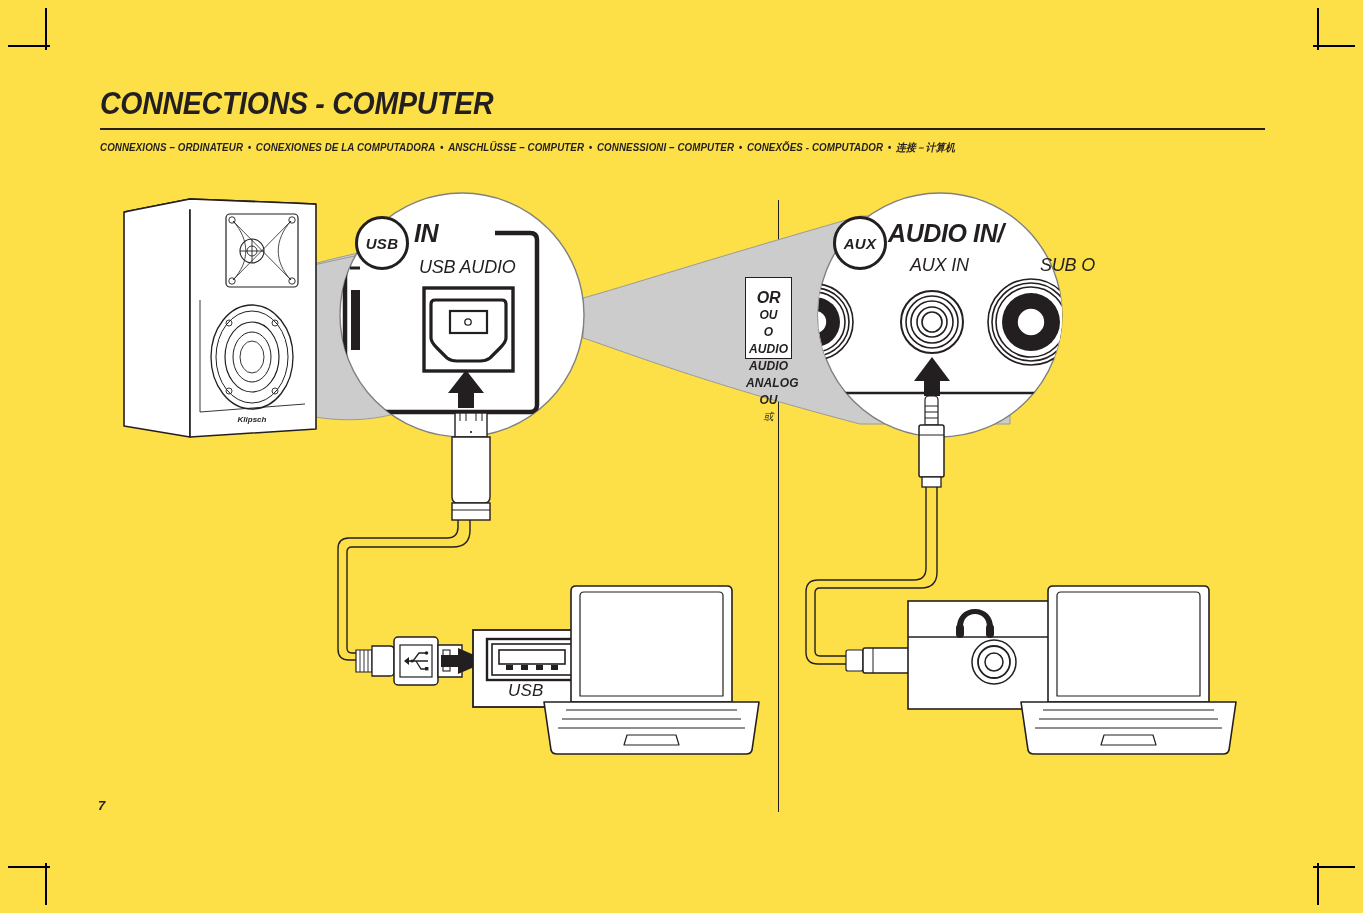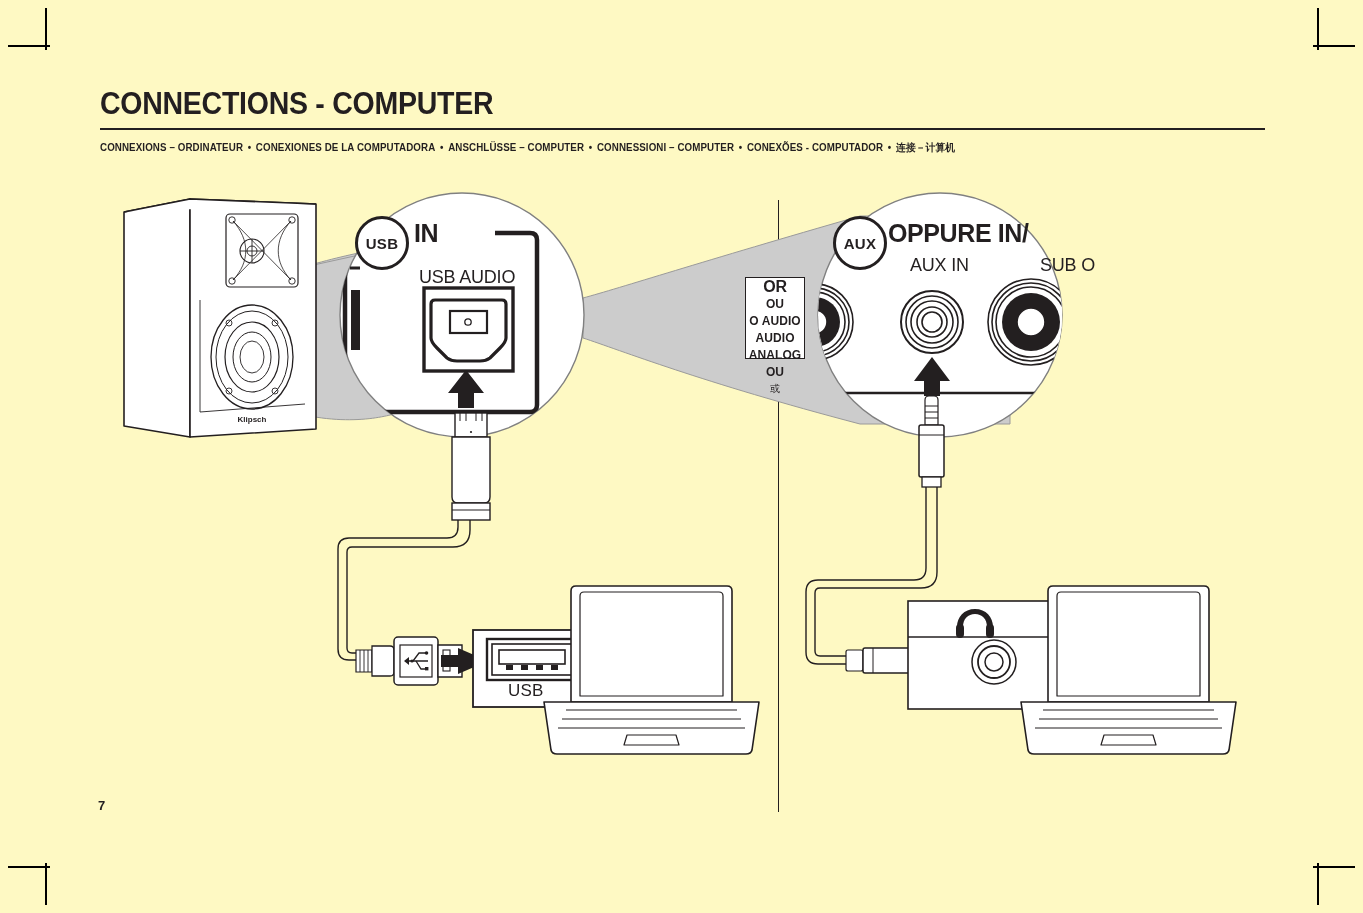--- a/index.html
+++ b/index.html
@@ -8,22 +8,23 @@
     background: #ffffff;
   }
   body {
     font-family: "Liberation Sans", sans-serif;
     -webkit-font-smoothing: antialiased;
   }
   #page {
     position: relative;
     width: 1363px;
     height: 913px;
-    background: #fef9c3;
+    background: #fde047;
     overflow: hidden;
+    font-style: italic;
   }
 
   
   .crop {
     position: absolute;
     background: #000;
   }
   .crop.v { width: 2px; height: 42px; }
   .crop.h { height: 2px; width: 42px; }
 
@@ -90,27 +91,27 @@
     top: 0;
     width: 1363px;
     height: 913px;
   }
 
   
   #or-box {
     position: absolute;
     left: 745px;
     top: 277px;
-    width: 60px;
+    width: 47px;
     height: 82px;
     background: #ffffff;
     border: 1px solid #231f20;
     box-sizing: border-box;
     text-align: center;
-    padding-top: 1px;
+    padding-top: 12px;
   }
   #or-box .or-main {
     font-size: 16px;
     font-weight: bold;
     color: #231f20;
     line-height: 1.05;
     letter-spacing: -0.2px;
   }
   #or-box .or-alt {
     font-size: 12px;
@@ -155,21 +156,21 @@
   .bigLabel {
     font-size: 25px;
     font-weight: bold;
     letter-spacing: -0.4px;
   }
   .smLabel {
     font-size: 18px;
     letter-spacing: -0.2px;
   }
   #lbl-digital-in { left: 393px; top: 219px; }
-  #lbl-usb-audio  { left: 419px; top: 257px; margin-top: 10px; }
+  #lbl-usb-audio  { left: 419px; top: 257px; }
   #lbl-analog-in  { left: 888px; top: 219px; }
   #lbl-aux-in     { left: 910px; top: 255px; }
   #lbl-sub-out    { left: 1040px; top: 255px; }
 
   
   #lbl-usb-laptop {
     position: absolute;
     left: 508px;
     top: 681px;
     font-size: 17px;
@@ -414,21 +415,21 @@
       <path d="M1043,710 L1214,710" stroke-width="1.1"></path>
       <path d="M1039,719 L1218,719" stroke-width="1.1"></path>
       <path d="M1035,728 L1222,728" stroke-width="1.1"></path>
       <path d="M1104,735 L1153,735 L1156,745 L1101,745 Z" stroke-width="1.2"></path>
     </g>
   </svg>
 
   <div class="calloutText bigLabel" id="lbl-digital-in">L IN</div>
   <div class="calloutText smLabel" id="lbl-usb-audio">USB AUDIO</div>
 
-  <div class="calloutText bigLabel" id="lbl-analog-in">OPPURE IN/</div>
+  <div class="calloutText bigLabel" id="lbl-analog-in">AUDIO IN/</div>
   <div class="calloutText smLabel" id="lbl-aux-in">AUX IN</div>
   <div class="calloutText smLabel" id="lbl-sub-out">SUB O</div>
 
   <div class="badge" id="badge-usb">USB</div>
   <div class="badge" id="badge-aux">AUX</div>
 
   <div id="or-box">
     <div class="or-main">OR</div>
     <div class="or-alt">
         <div>OU</div>

